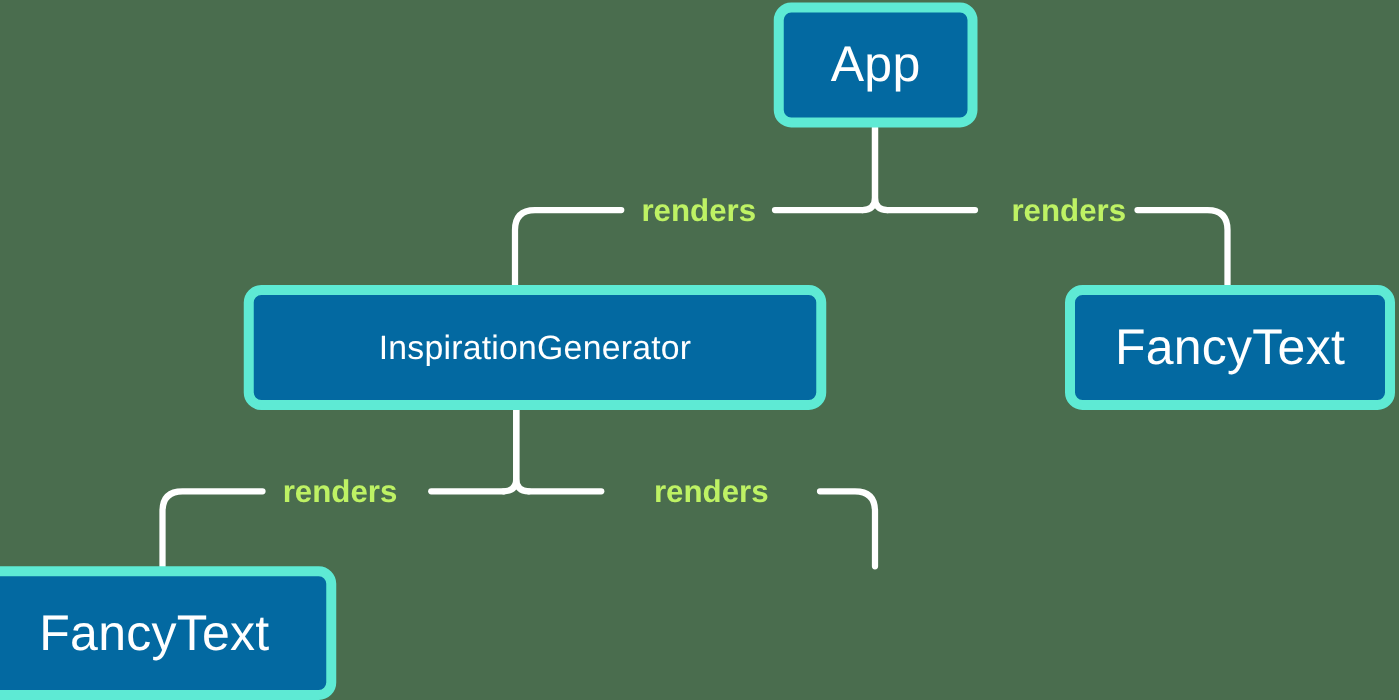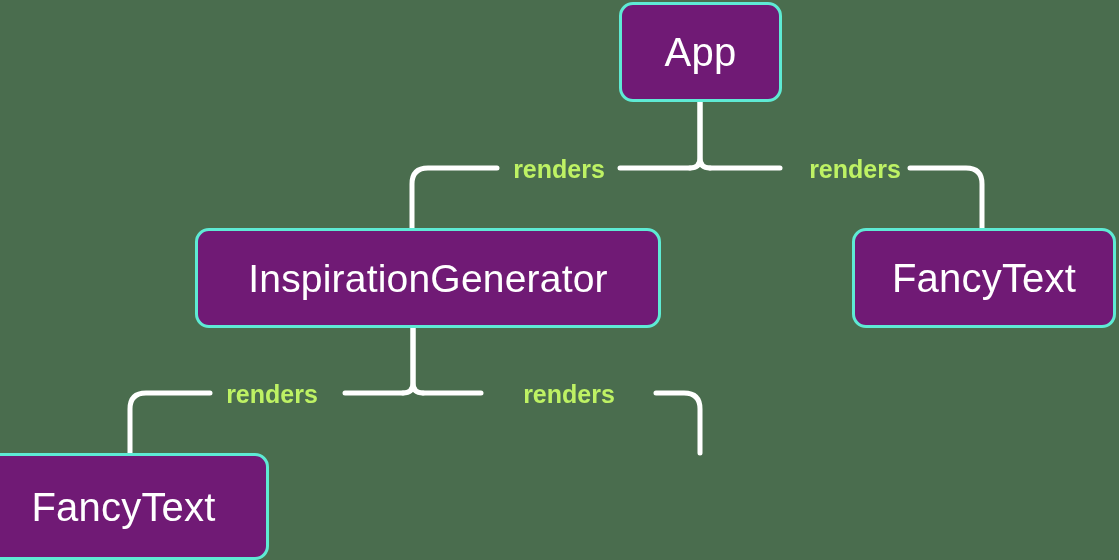--- a/index.html
+++ b/index.html
@@ -25,22 +25,22 @@
     position: absolute;
     left: 0;
     top: 0;
     width: 1119px;
     height: 560px;
     pointer-events: none;
   }
   .node {
     position: absolute;
     box-sizing: border-box;
-    background: #701a75;
-    border: 3px solid #5eead4;
+    background: #0369a1;
+    border: 8px solid #5eead4;
     border-radius: 14px;
     display: flex;
     align-items: center;
     justify-content: center;
     color: #ffffff;
     font-weight: 400;
     letter-spacing: 0.2px;
     white-space: nowrap;
   }
   .node-label {
@@ -54,21 +54,21 @@
     font-size: 25px;
     line-height: 1;
     white-space: nowrap;
     transform: translate(-50%, -50%);
     letter-spacing: 0px;
   }
   
   #node-app        { left: 619px; top: 2px;   width: 163px; height: 100px; }
   #node-app .node-label        { font-size: 40px; }
   #node-inspiration{ left: 195px; top: 228px; width: 466px; height: 100px; }
-  #node-inspiration .node-label{ font-size: 39px; }
+  #node-inspiration .node-label{ font-size: 27px; }
   #node-fancytext-right { left: 852px; top: 228px; width: 264px; height: 100px; }
   #node-fancytext-right .node-label { font-size: 40px; }
   #node-fancytext-left  { left: -22px; top: 453px; width: 291px; height: 107px; }
   #node-fancytext-left .node-label  { font-size: 40px; }
   #node-copyright  { left: 567px; top: 453px; width: 268px; height: 107px; }
   #node-copyright .node-label  { font-size: 40px; }
 </style>
 </head>
 <body>
 

